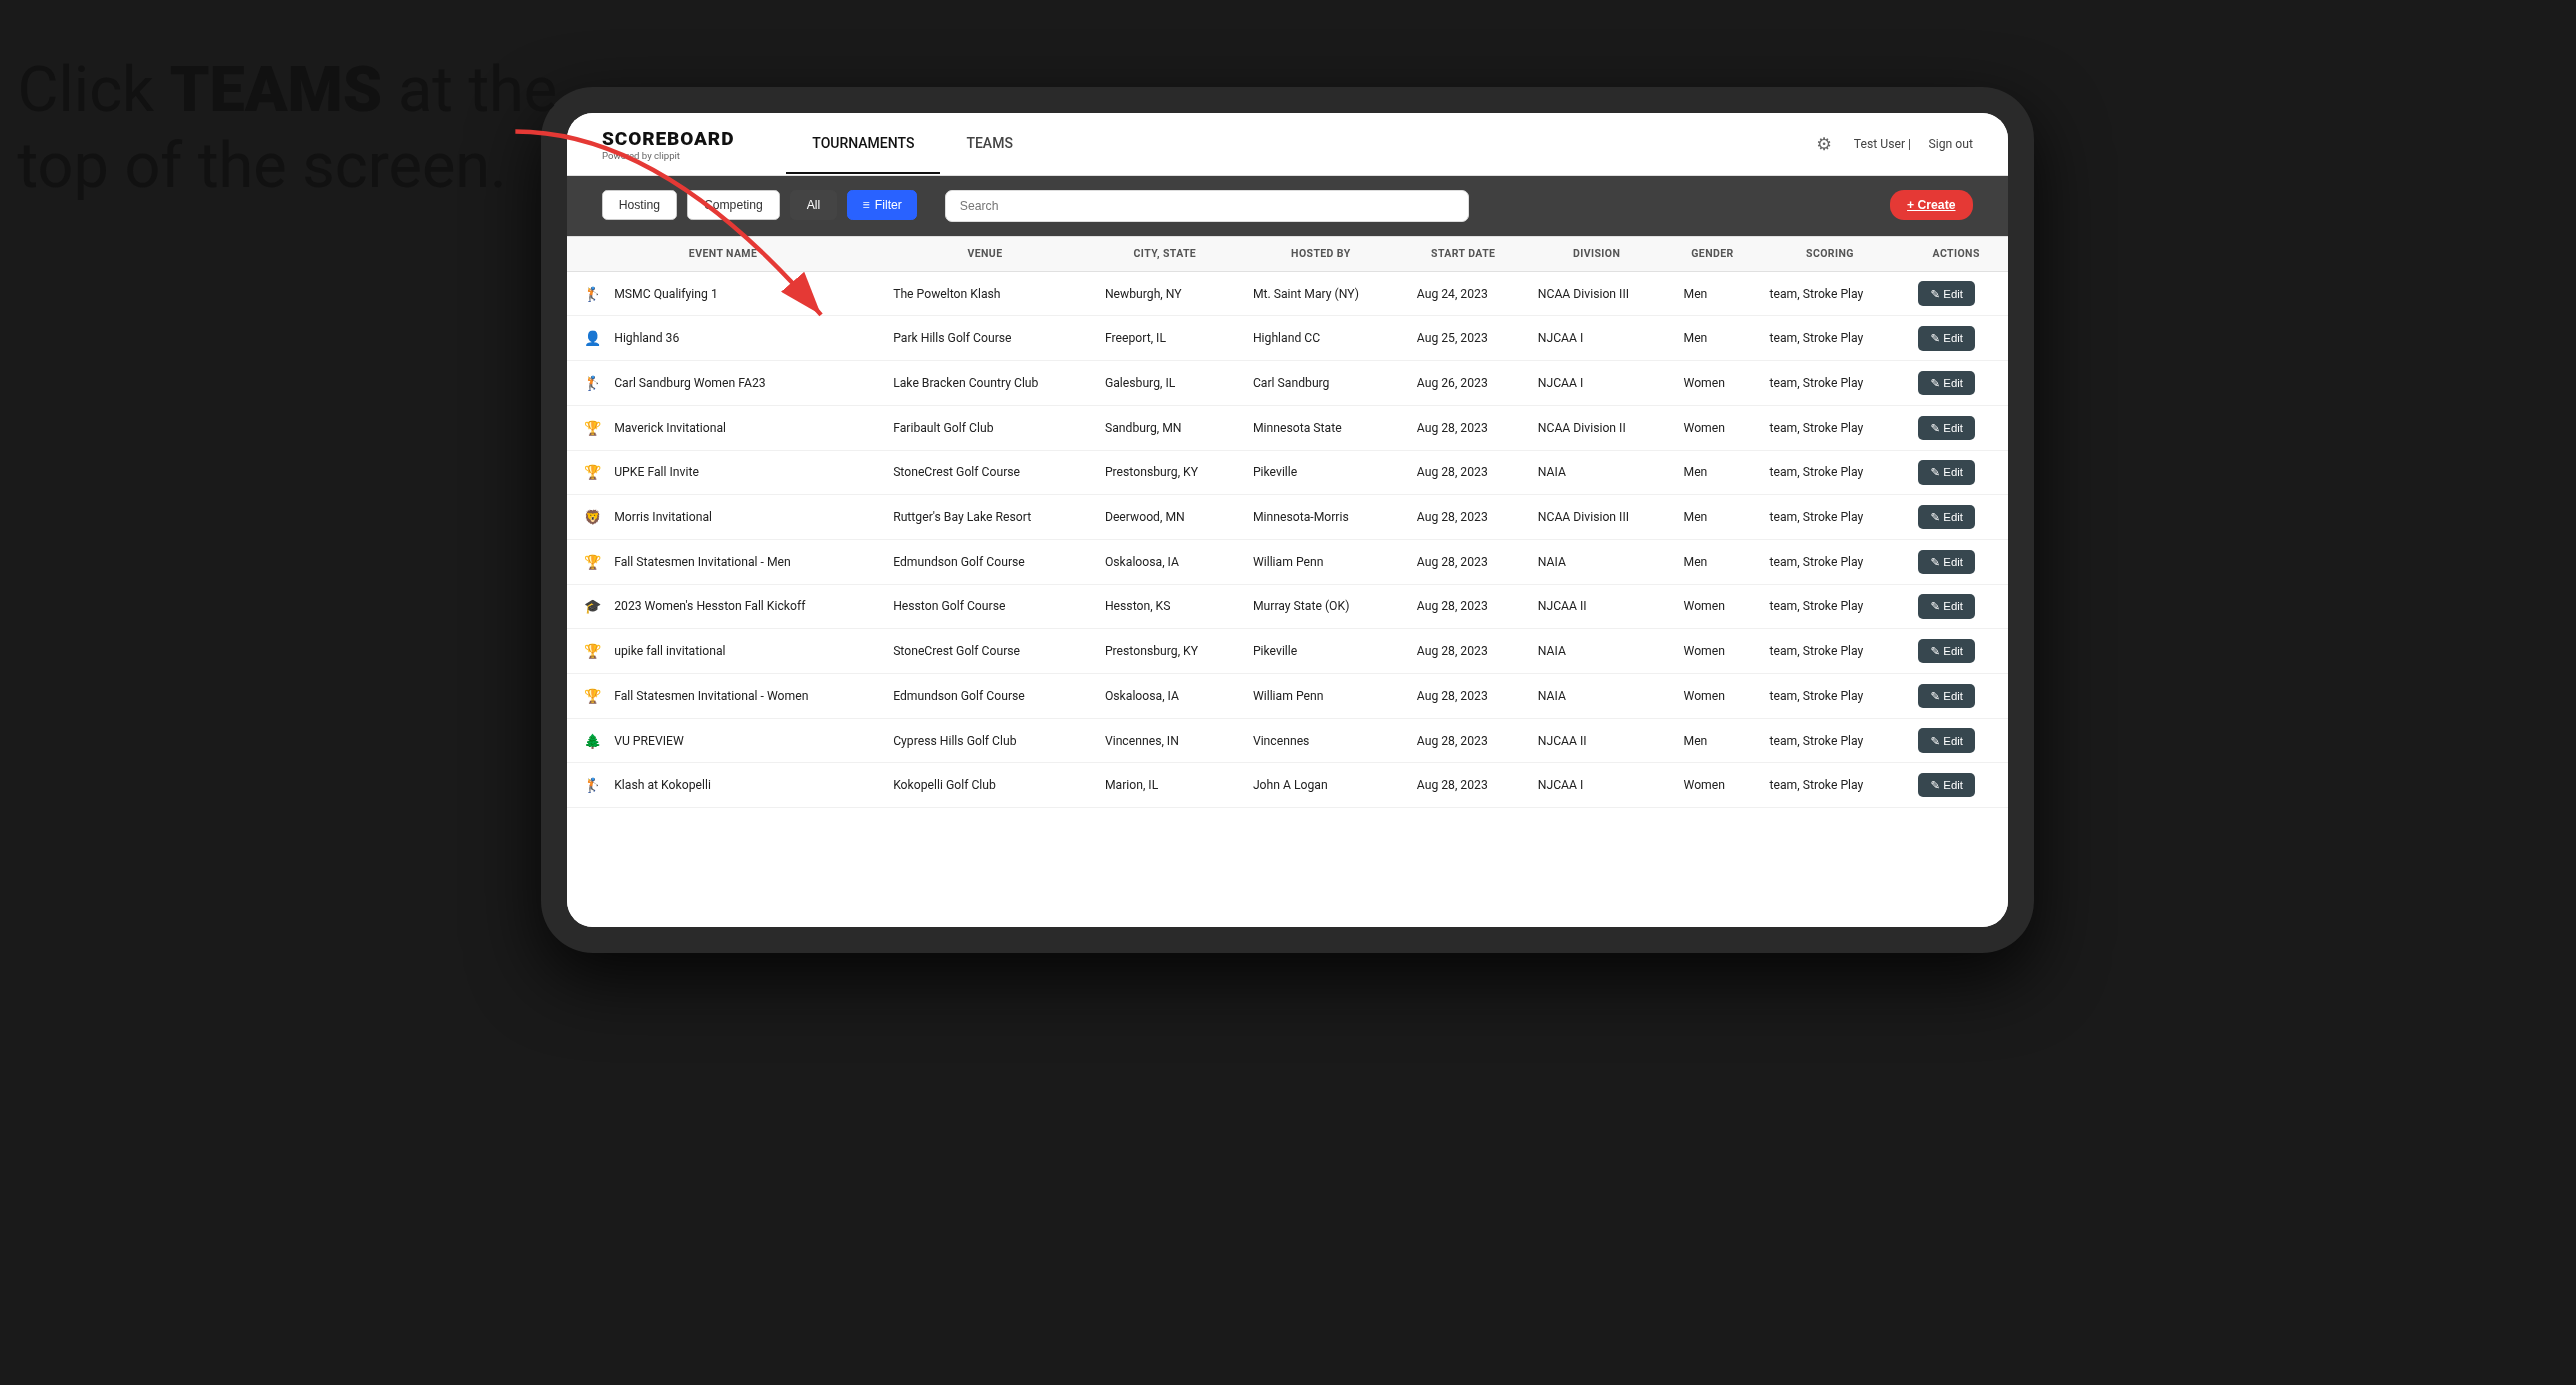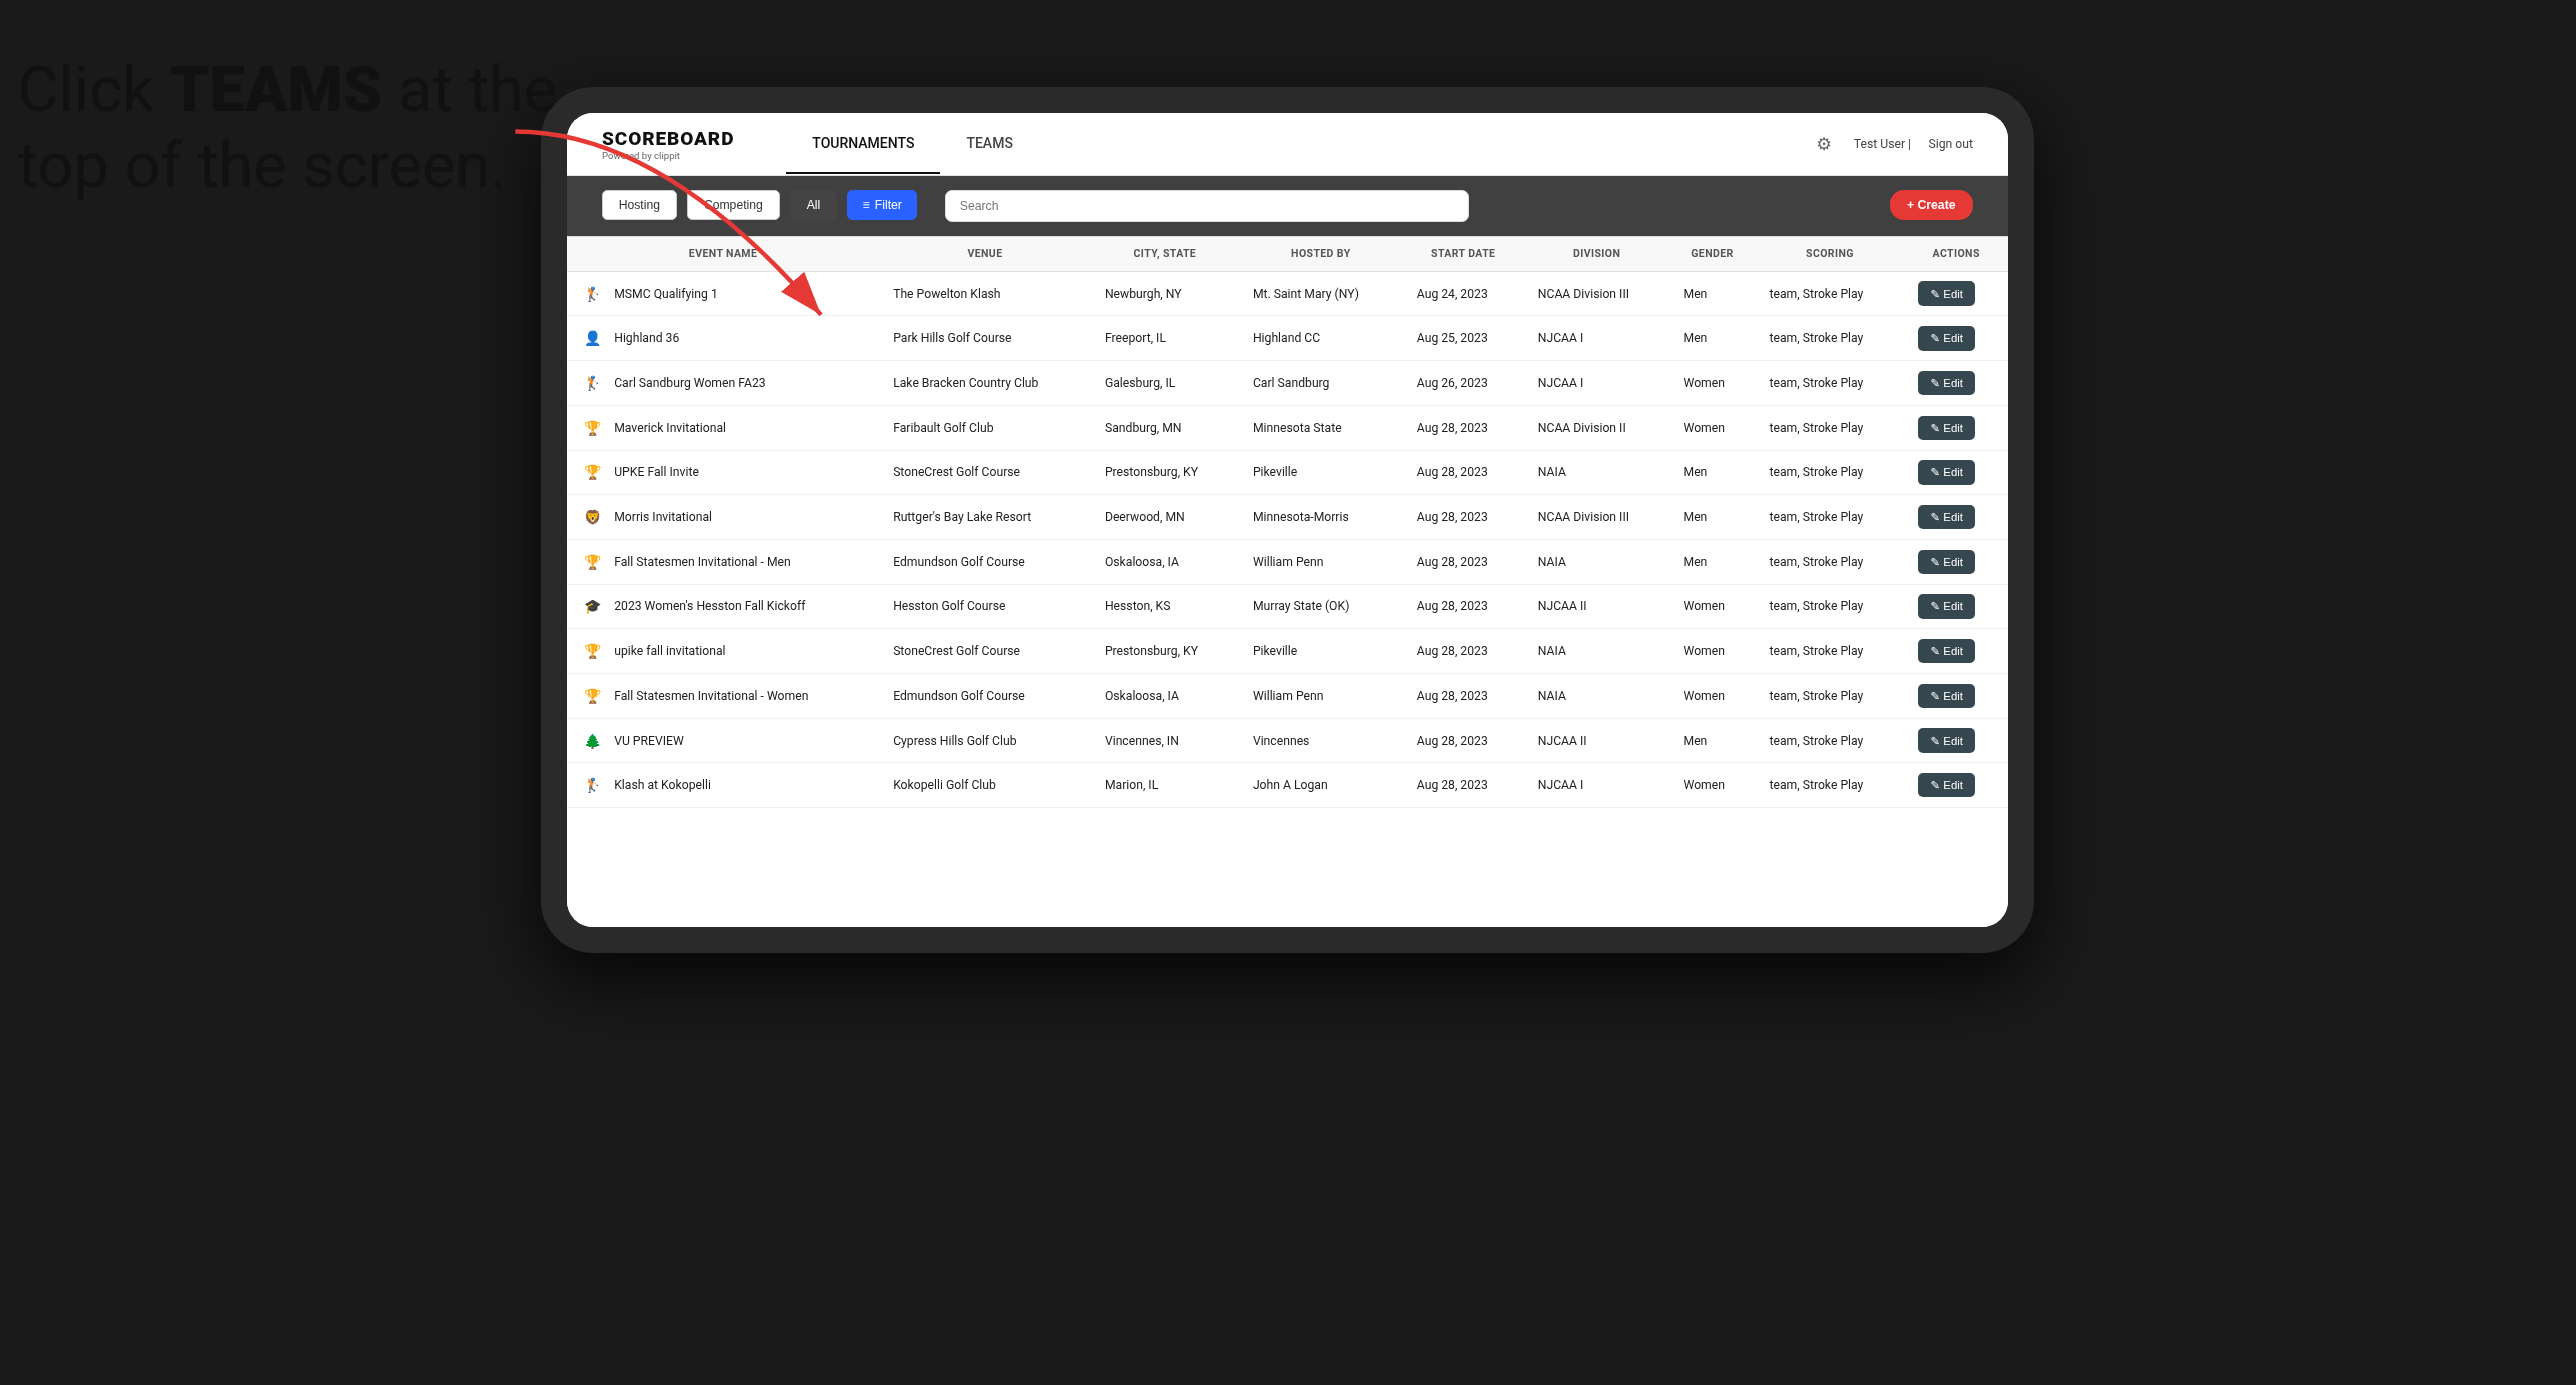--- a/index.html
+++ b/index.html
@@ -184,20 +184,21 @@
       background: #e53935;
       color: #fff;
       border: none;
       border-radius: 14px;
       font-size: 12.2px;
       font-weight: 600;
       cursor: pointer;
       display: flex;
       align-items: center;
       gap: 5.2px;
+      text-decoration: underline;
     }
 
     
     .table-container {
       flex: 1;
       overflow-y: auto;
       background: #fff;
     }
 
     table {

